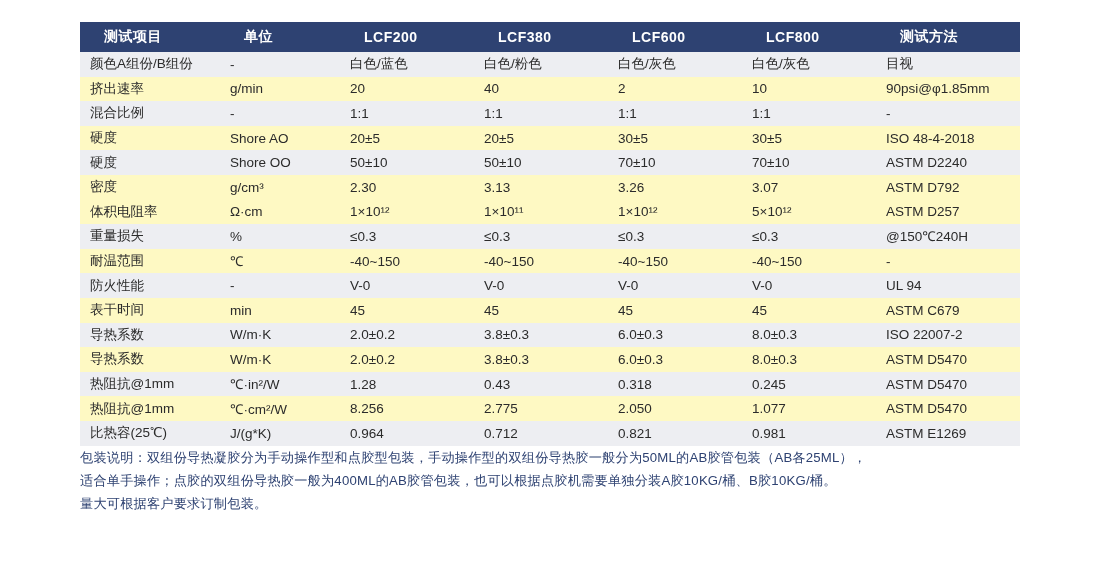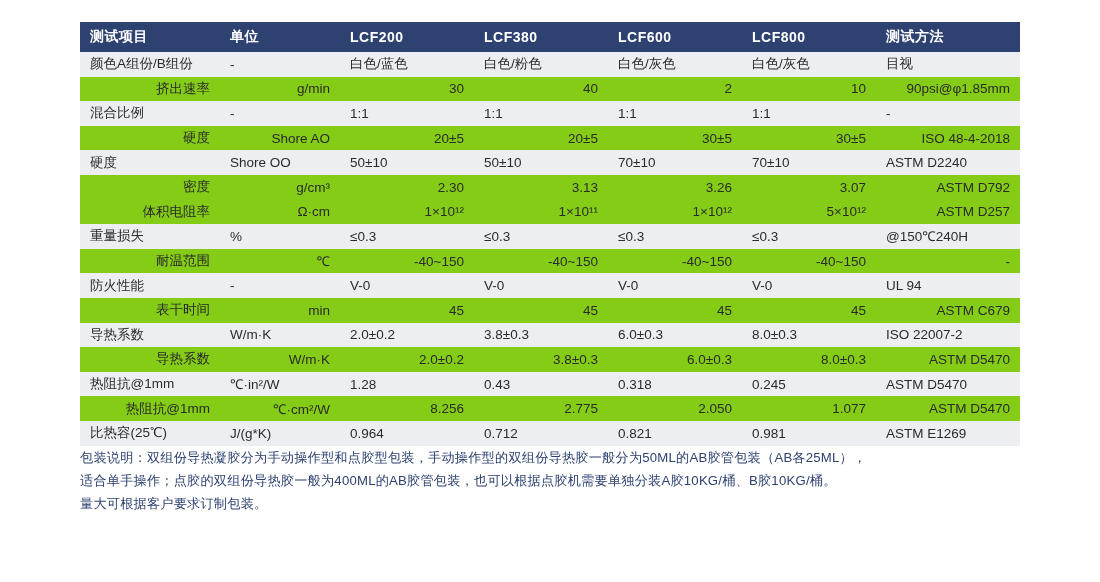--- a/index.html
+++ b/index.html
@@ -27,40 +27,39 @@
     border-collapse: collapse;
     table-layout: fixed;
     font-size: 13.5px;
   }
   table.spec thead th {
     background: #2e4272;
     color: #ffffff;
     font-weight: bold;
     text-align: left;
     height: 30px;
-    padding: 0 10px;
+    padding: 0 24px;
     font-size: 14px;
     letter-spacing: 0.5px;
     border: none;
   }
   table.spec tbody td {
     height: 24.6px;
     padding: 0 10px;
     border: none;
     white-space: nowrap;
     overflow: hidden;
     font-size: 13.5px;
     color: #2b2b2b;
   }
   table.spec tbody tr.odd td {
     background: #edeef2;
   }
   table.spec tbody tr.even td {
-    background: #84cc16;
-    text-align: right;
+    background: #fef9c3;
   }
   .col-item   { width: 140px; }
   .col-unit   { width: 120px; }
   .col-v      { width: 134px; }
   .col-method { width: 144px; }
   .method-cell {
     font-size: 13px;
   }
   .small-method {
     font-size: 11.5px;
@@ -108,21 +107,21 @@
         <td>-</td>
         <td>白色/蓝色</td>
         <td>白色/粉色</td>
         <td>白色/灰色</td>
         <td>白色/灰色</td>
         <td class="method-cell">目视</td>
       </tr>
       <tr class="even">
         <td>挤出速率</td>
         <td>g/min</td>
-        <td>30</td>
+        <td>20</td>
         <td>40</td>
         <td>2</td>
         <td>10</td>
         <td class="method-cell small-method">90psi@φ1.85mm</td>
       </tr>
       <tr class="odd">
         <td>混合比例</td>
         <td>-</td>
         <td>1:1</td>
         <td>1:1</td>

